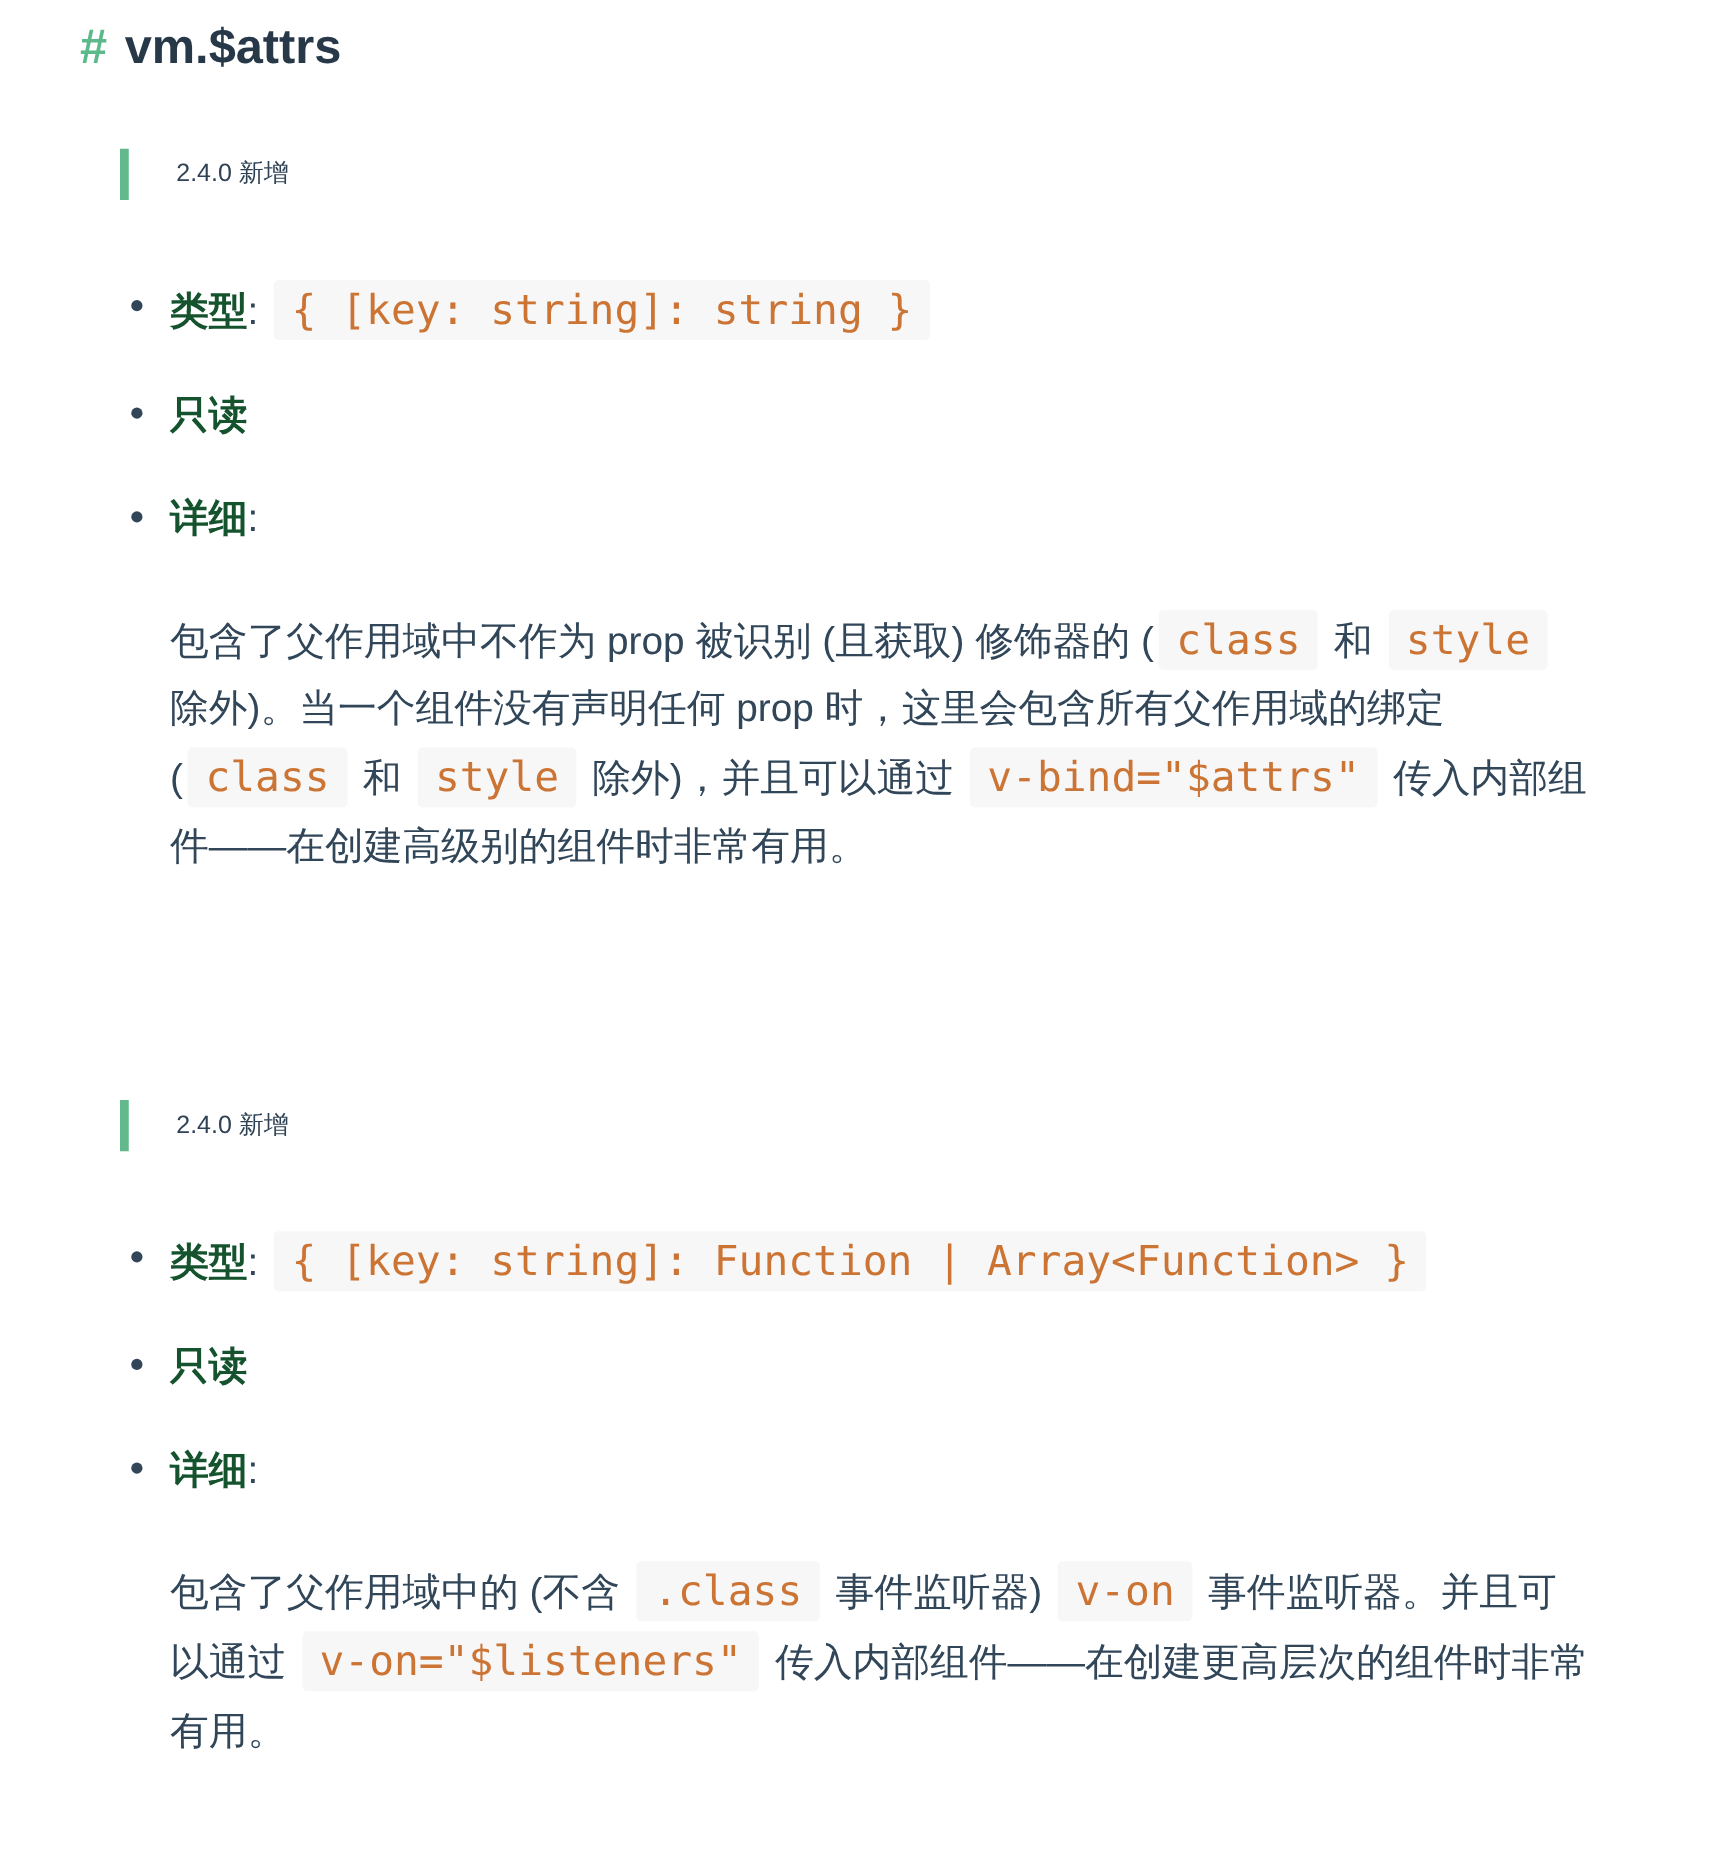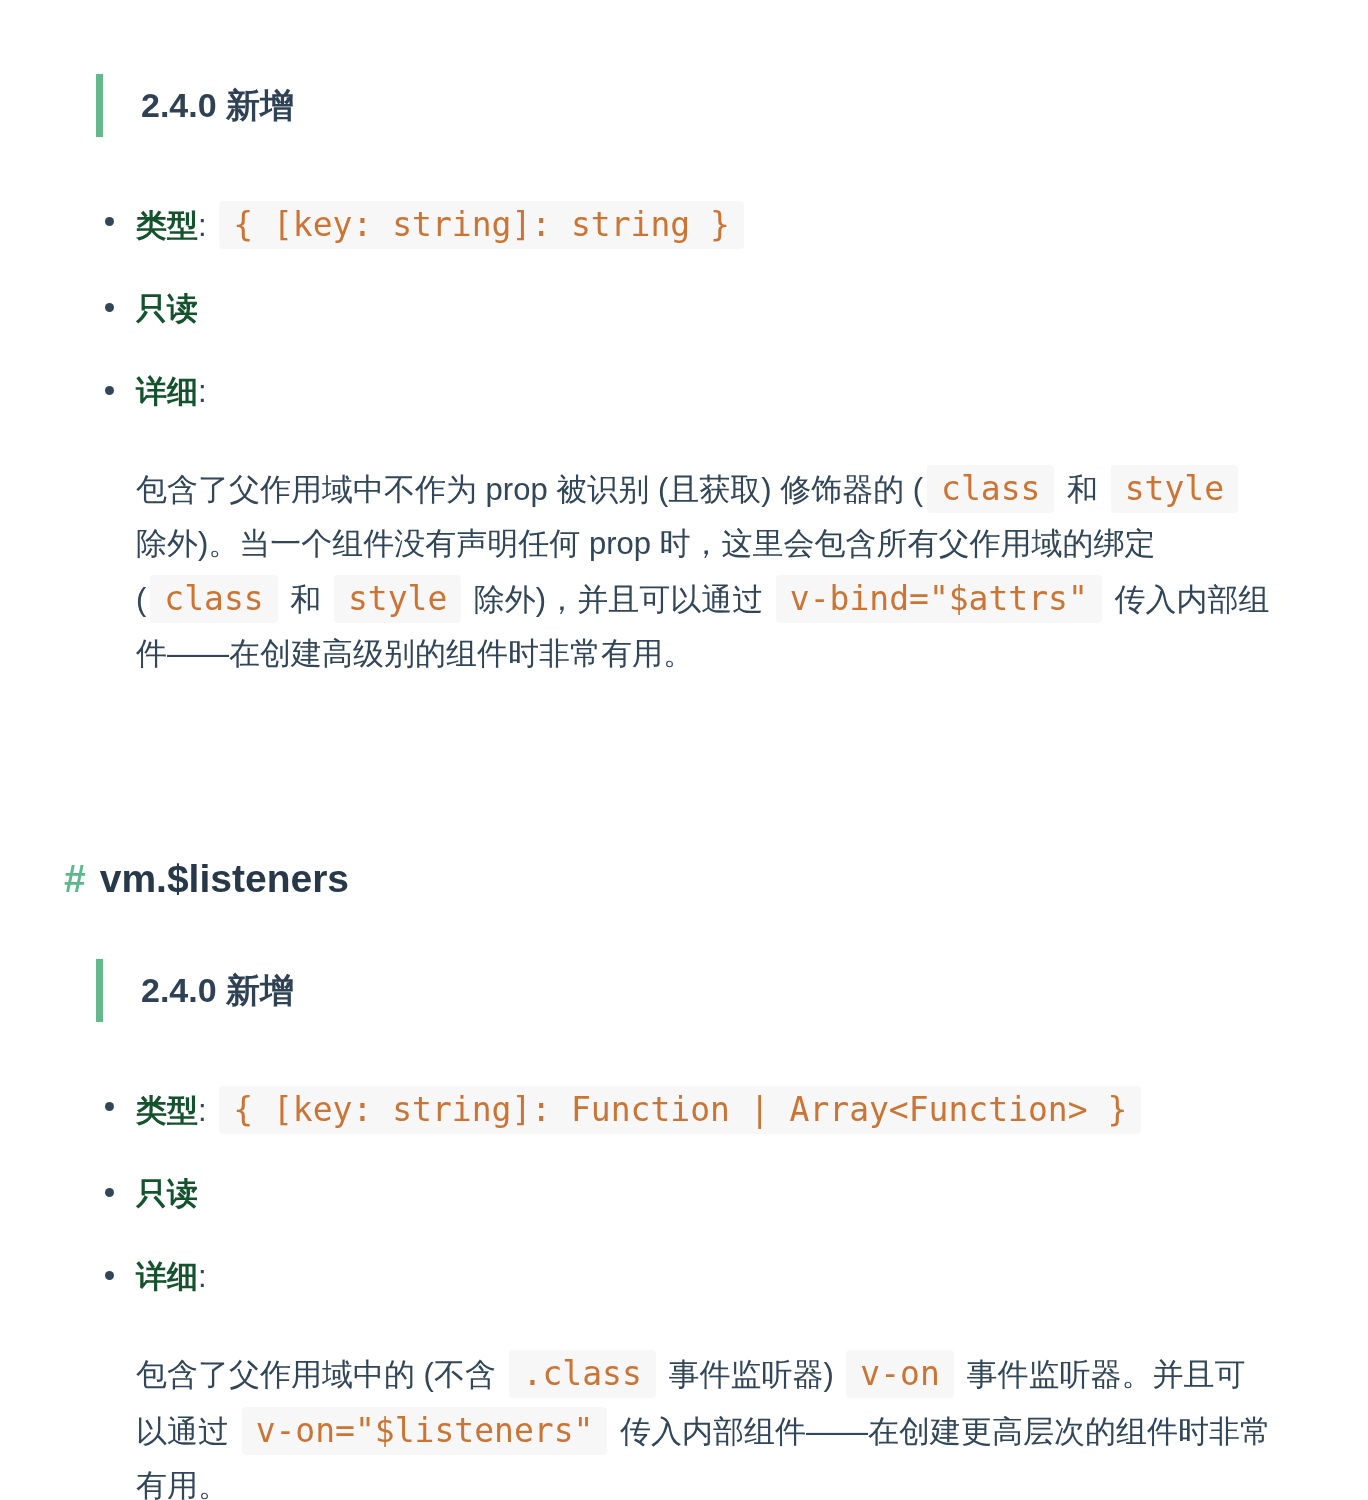--- a/index.html
+++ b/index.html
@@ -34,22 +34,22 @@
     margin-right: 14px;
   }
 
   .bq {
     margin: 58px 0 0 32px;
     padding: 5px 0 5px 38px;
     border-left: 7px solid #63b98c;
   }
   .bq-p {
     margin: 0;
-    font-weight: bold;
-    font-size: 34px;
+    font-weight: normal;
+    font-size: 20px;
     line-height: 1.55;
     color: #2f4255;
   }
 
   .list {
     list-style: none;
     margin: 64px 0 0 0;
     padding: 0 0 0 40px;
   }
   .li {
@@ -89,41 +89,41 @@
     line-height: 1.72;
     color: #314659;
   }
 </style>
 </head>
 <body>
 
 <div class="page">
 
   <section class="section">
+    <h1 class="h">
+      <a class="hash" href="#">#</a><span>vm.$attrs</span>
+    </h1>
     <blockquote class="bq">
       <p class="bq-p">2.4.0 新增</p>
     </blockquote>
     <ul class="list">
       <li class="li">
         <span class="seg"><strong>类型</strong><span>: </span><code class="chip">{ [key: string]: string }</code></span>
       </li>
       <li class="li">
         <span class="seg"><strong>只读</strong></span>
       </li>
       <li class="li">
         <span class="seg"><strong>详细</strong><span>:</span></span>
         <p class="para"><span>包含了父作用域中不作为 prop 被识别 (且获取) 修饰器的 (</span><code class="chip">class</code><span> 和 </span><code class="chip">style</code><span> 除外)。当一个组件没有声明任何 prop 时，这里会包含所有父作用域的绑定 (</span><code class="chip">class</code><span> 和 </span><code class="chip">style</code><span> 除外)，并且可以通过 </span><code class="chip">v-bind="$attrs"</code><span> 传入内部组件——在创建高级别的组件时非常有用。</span></p>
       </li>
     </ul>
   </section>
 
   <section class="section">
-    <h1 class="h">
-      <a class="hash" href="#">#</a><span>vm.$listeners</span>
-    </h1>
     <blockquote class="bq">
       <p class="bq-p">2.4.0 新增</p>
     </blockquote>
     <ul class="list">
       <li class="li">
         <span class="seg"><strong>类型</strong><span>: </span><code class="chip">{ [key: string]: Function | Array&lt;Function&gt; }</code></span>
       </li>
       <li class="li">
         <span class="seg"><strong>只读</strong></span>
       </li>

